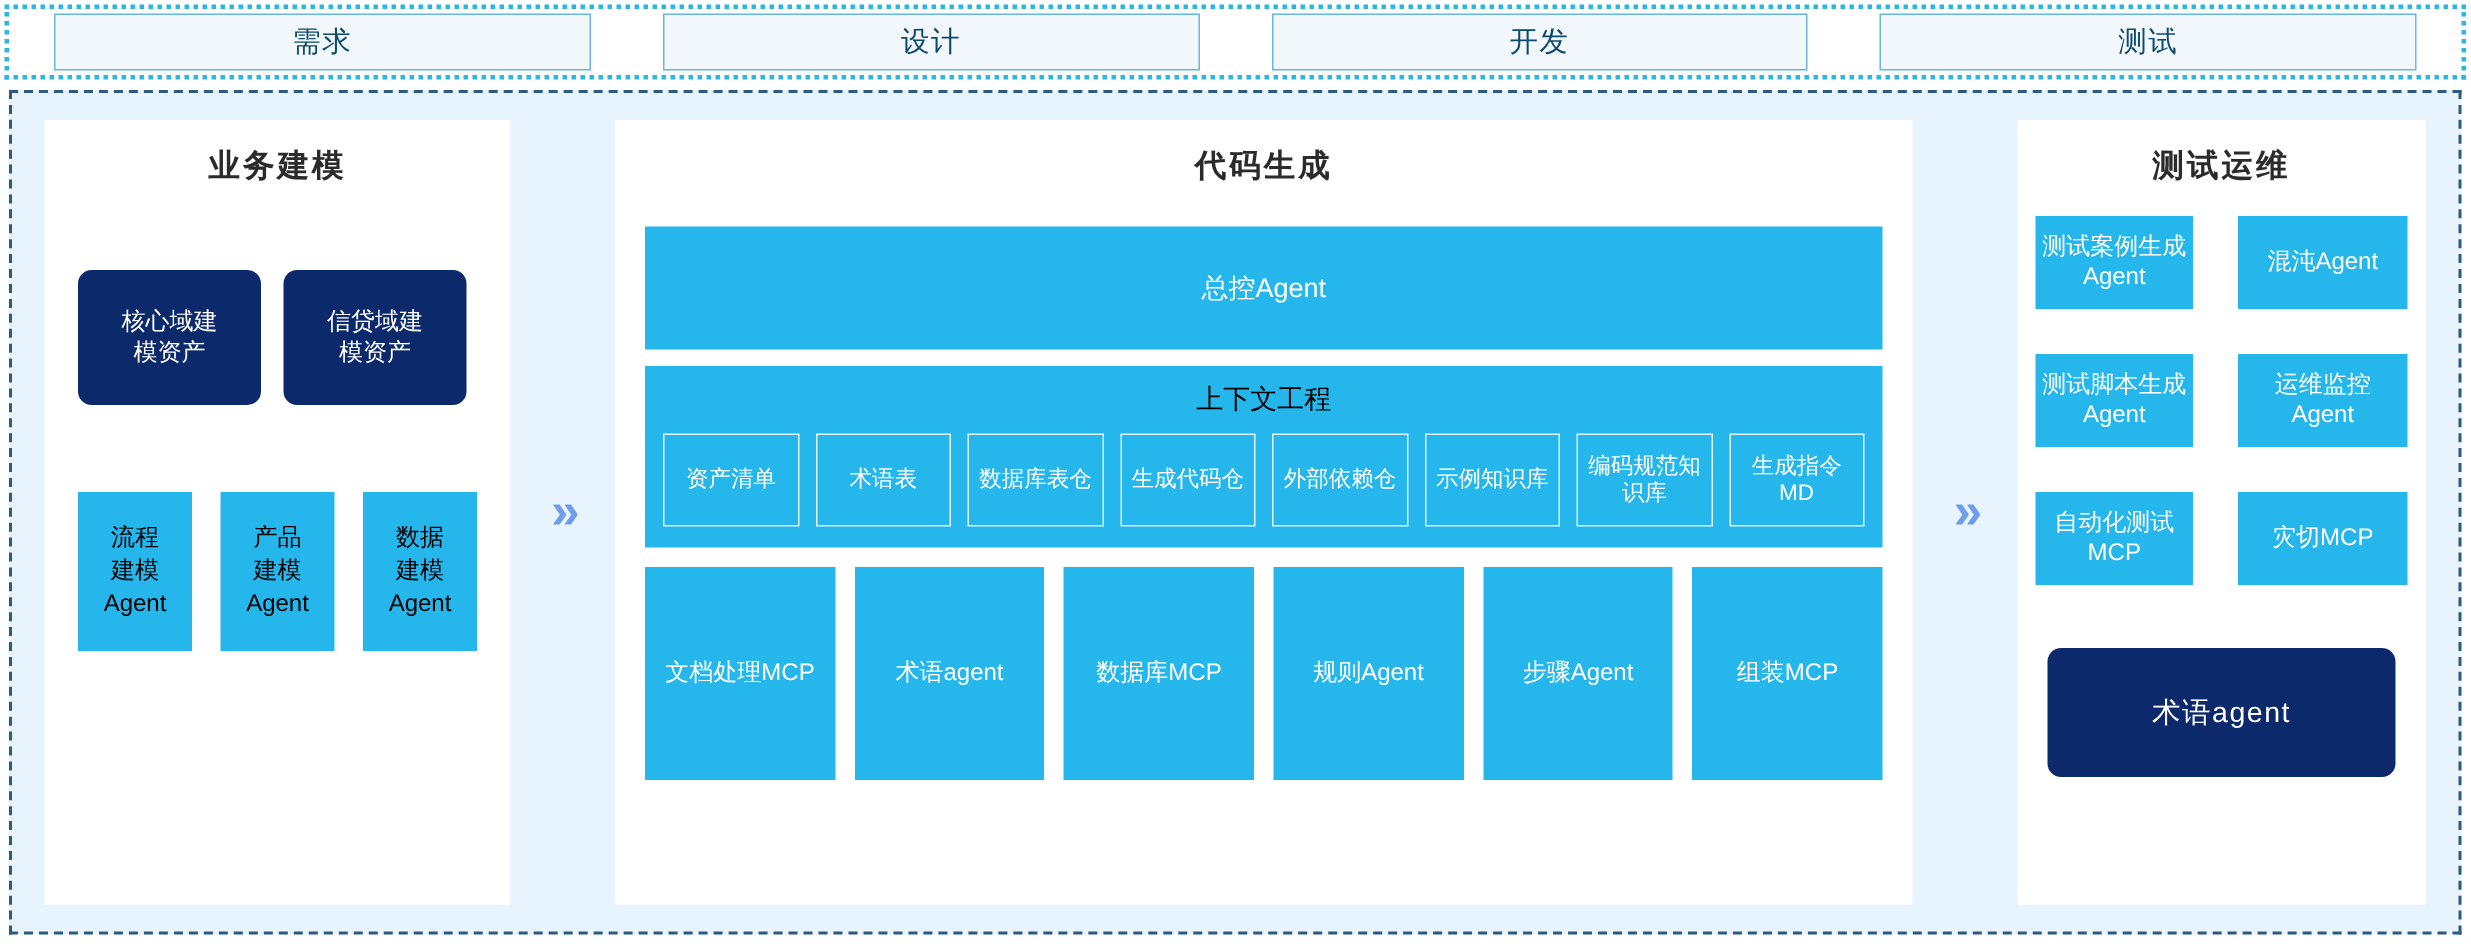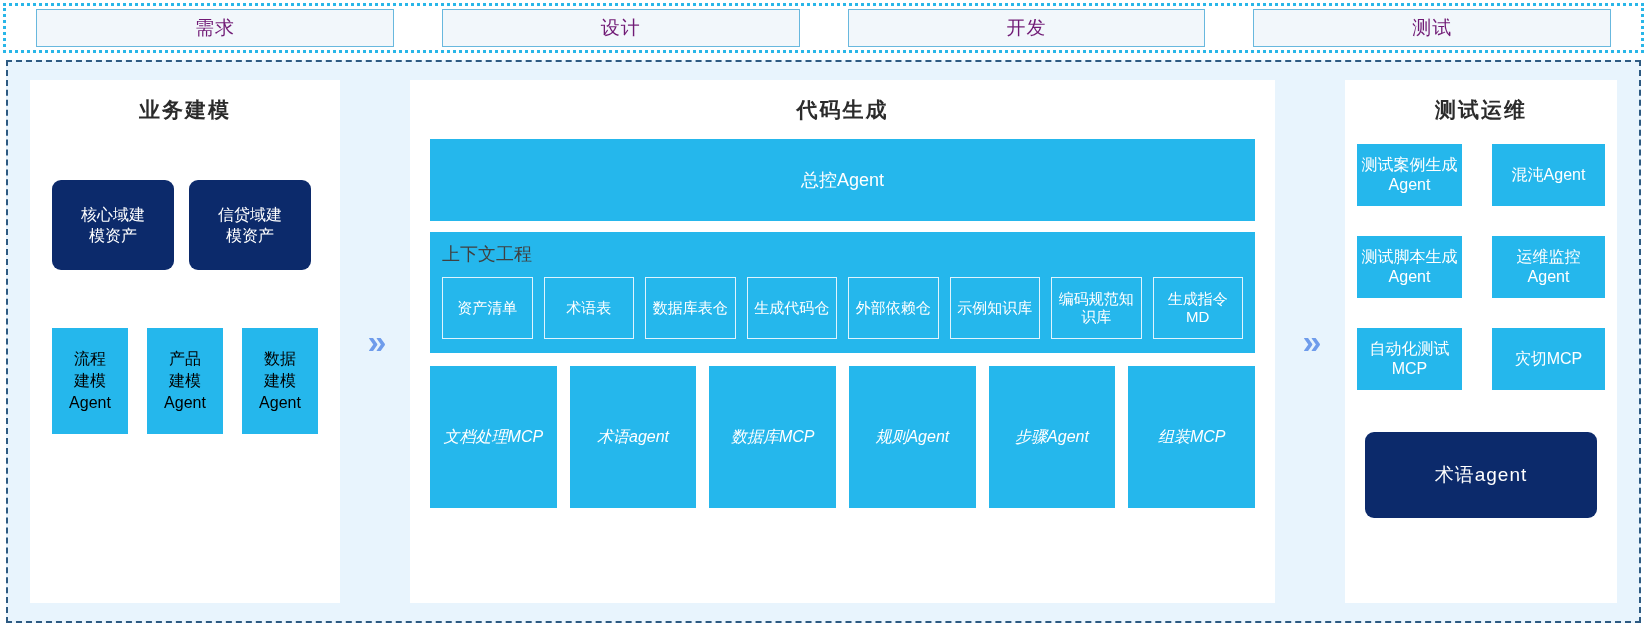--- a/index.html
+++ b/index.html
@@ -40,21 +40,21 @@
   .stage-tab {
     flex: 1 1 0;
     height: 38px;
     background: #f2f7fb;
     border: 1px solid #68b8de;
     box-sizing: border-box;
     display: flex;
     align-items: center;
     justify-content: center;
     font-size: 19px;
-    color: #701a75;
+    color: #0c4a6e;
     letter-spacing: 1px;
   }
 
   
   .main-area {
     position: absolute;
     left: 6px;
     top: 60px;
     width: 1635px;
     height: 563px;
@@ -156,38 +156,38 @@
     flex: 1 1 auto;
   }
   .center-inner {
     width: 100%;
     box-sizing: border-box;
     padding: 0 20px 12px 20px;
     display: flex;
     flex-direction: column;
   }
   .master-agent {
-    margin-top: 5px;
+    margin-top: 17px;
     height: 82px;
     background: #25b7ec;
     color: #ffffff;
     display: flex;
     align-items: center;
     justify-content: center;
     font-size: 18px;
   }
   .context-block {
     margin-top: 11px;
     background: #25b7ec;
     padding: 10px 12px 14px 12px;
     box-sizing: border-box;
   }
   .context-title {
-    text-align: left;
-    color: #404040;
+    text-align: center;
+    color: #000000;
     font-size: 18px;
     margin-bottom: 11px;
   }
   .context-items {
     display: flex;
     gap: 11px;
   }
   .context-item {
     flex: 1 1 0;
     height: 62px;
@@ -200,21 +200,20 @@
     text-align: center;
     font-size: 15px;
     line-height: 1.22;
     overflow: hidden;
     padding: 0 3px;
   }
   .mcp-row {
     margin-top: 13px;
     display: flex;
     gap: 13px;
-    font-style: italic;
   }
   .mcp-card {
     flex: 1 1 0;
     height: 142px;
     background: #25b7ec;
     color: #ffffff;
     display: flex;
     align-items: center;
     justify-content: center;
     text-align: center;

